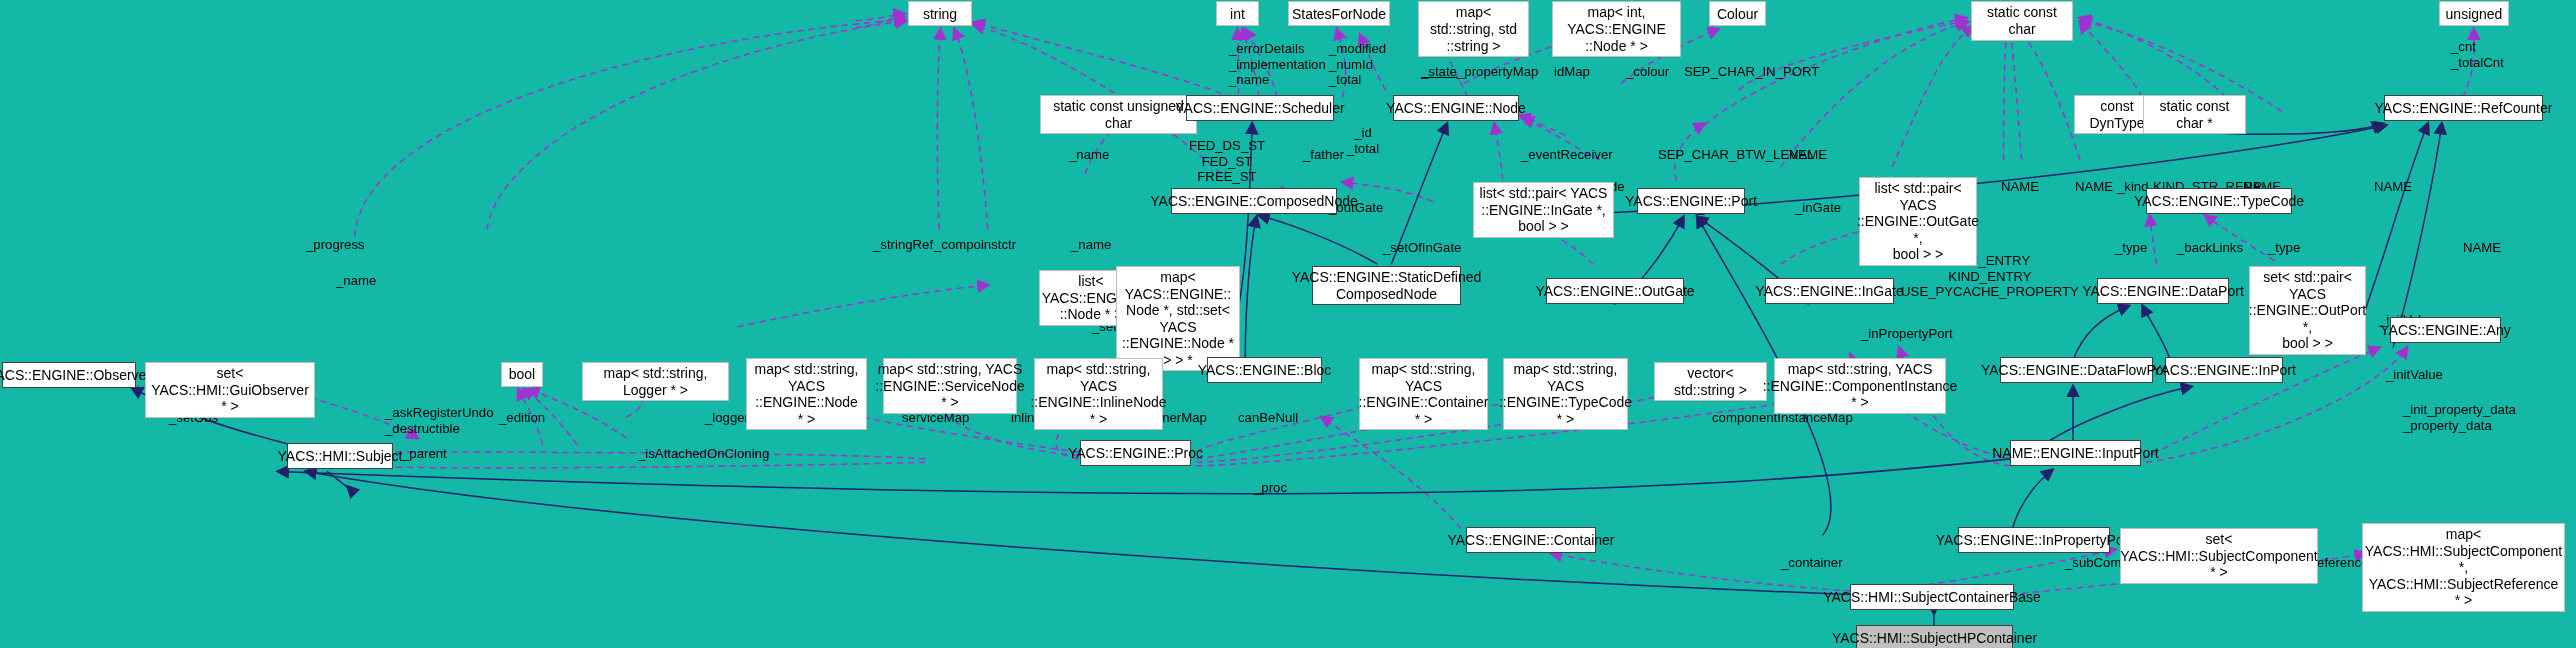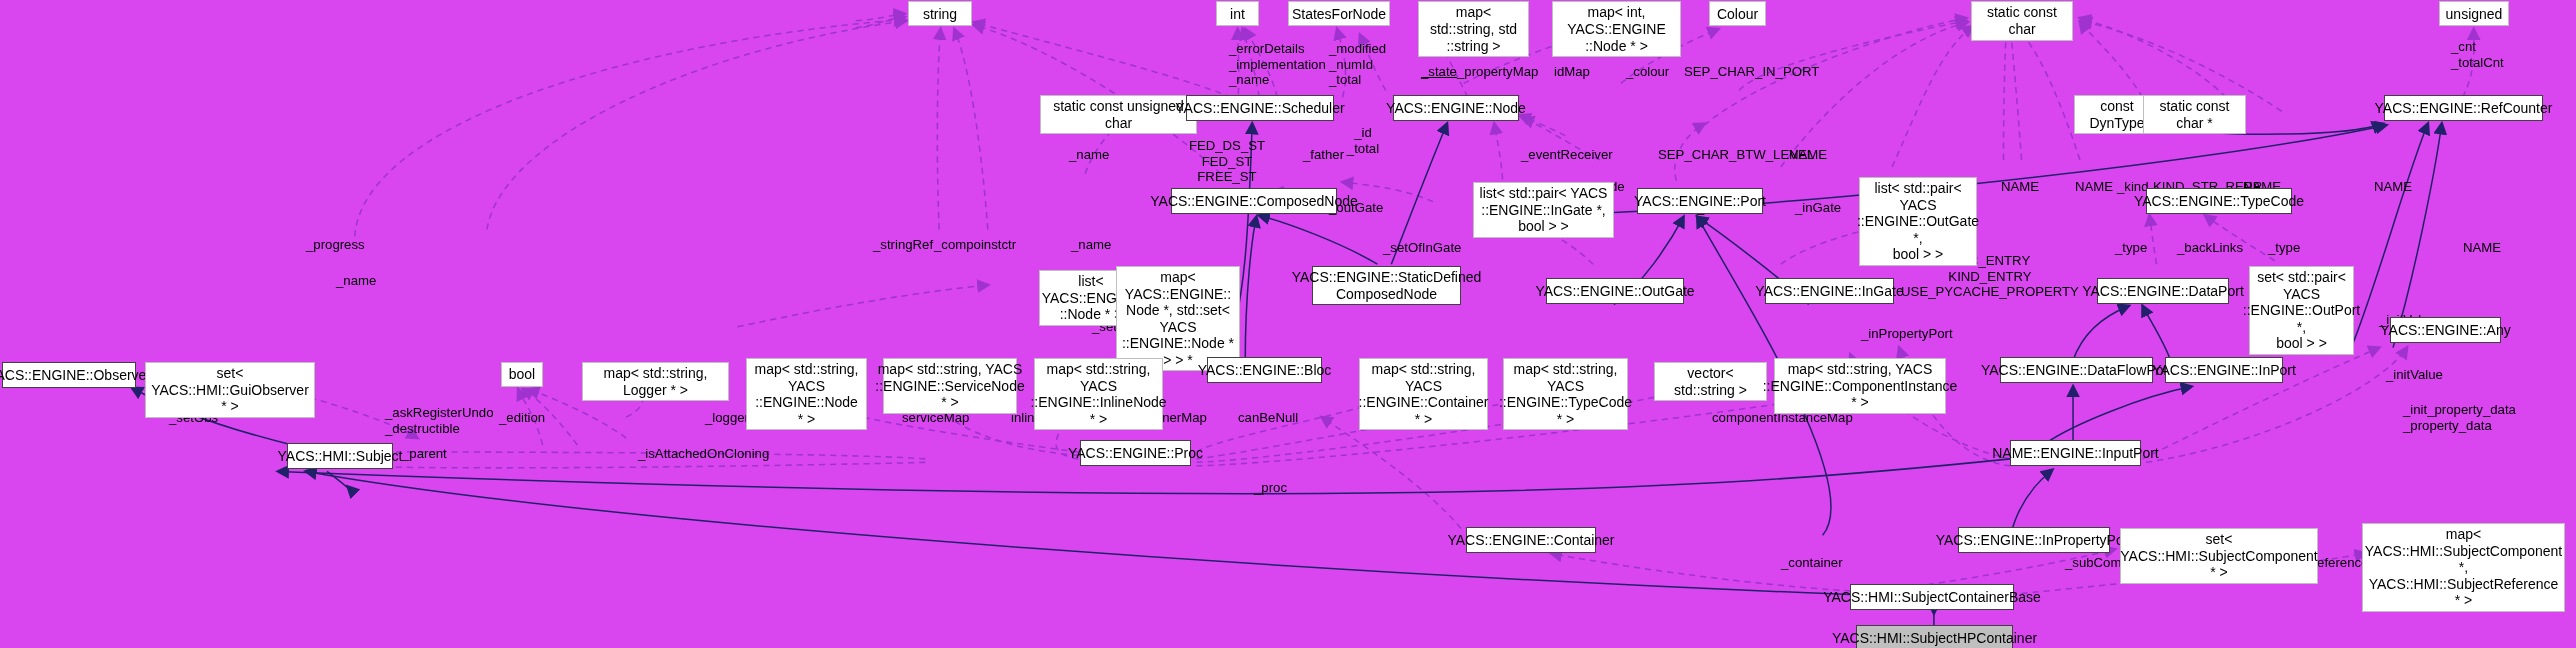--- a/index.html
+++ b/index.html
@@ -4,21 +4,21 @@
 <style>
   html, body {
     margin: 0;
     padding: 0;
     background: #ffffff;
   }
   #canvas {
     position: relative;
     width: 2576px;
     height: 648px;
-    background: #d946ef;
+    background: #14b8a6;
     font-family: "Liberation Sans", sans-serif;
     overflow: hidden;
   }
   #edges {
     position: absolute;
     left: 0;
     top: 0;
     width: 2576px;
     height: 648px;
     pointer-events: none;
@@ -181,36 +181,36 @@
       <div class="node plain" style="left: 2439px; top: 1.4px; width: 70px; min-height: 25px;">unsigned</div>
       <div class="node plain" style="left: 1040px; top: 95px; width: 157px; min-height: 25px;">static const unsigned char</div>
       <div class="node cls" style="left: 1186px; top: 95px; width: 148px; min-height: 26.4px;">YACS::ENGINE::Scheduler</div>
       <div class="node cls" style="left: 1393px; top: 95px; width: 126px; min-height: 26.4px;">YACS::ENGINE::Node</div>
       <div class="node plain" style="left: 2074px; top: 95px; width: 86px; min-height: 25px;">const DynType</div>
       <div class="node plain" style="left: 2143px; top: 95px; width: 103px; min-height: 25px;">static const char *</div>
       <div class="node cls" style="left: 2384px; top: 95px; width: 159px; min-height: 26.4px;">YACS::ENGINE::RefCounter</div>
       <div class="node cls" style="left: 1171px; top: 188px; width: 166px; min-height: 26.4px;">YACS::ENGINE::ComposedNode</div>
       <div class="node plain" style="left: 1473px; top: 182px; width: 141px; min-height: 36px;">list&lt; std::pair&lt; YACS
 ::ENGINE::InGate *, bool &gt; &gt;</div>
-      <div class="node cls" style="left: 1637px; top: 188px; width: 126px; min-height: 26.4px;">YACS::ENGINE::Port</div>
+      <div class="node cls" style="left: 1637px; top: 188px; width: 108px; min-height: 26.4px;">YACS::ENGINE::Port</div>
       <div class="node plain" style="left: 1859px; top: 177px; width: 118px; min-height: 47px;">list&lt; std::pair&lt; YACS
 ::ENGINE::OutGate *,
 bool &gt; &gt;</div>
       <div class="node cls" style="left: 2146px; top: 188px; width: 146px; min-height: 26.4px;">YACS::ENGINE::TypeCode</div>
       <div class="node plain" style="left: 1039px; top: 270px; width: 104px; min-height: 36px;">list&lt; YACS::ENGINE
 ::Node * &gt;</div>
       <div class="node plain" style="left: 1116px; top: 266px; width: 124px; min-height: 47px;">map&lt; YACS::ENGINE::
 Node *, std::set&lt; YACS
 ::ENGINE::Node * &gt; &gt; *</div>
       <div class="node cls" style="left: 1312px; top: 266px; width: 149px; min-height: 36px;">YACS::ENGINE::StaticDefined
 ComposedNode</div>
       <div class="node cls" style="left: 1546px; top: 278px; width: 138px; min-height: 26.4px;">YACS::ENGINE::OutGate</div>
       <div class="node cls" style="left: 1765px; top: 278px; width: 129px; min-height: 26.4px;">YACS::ENGINE::InGate</div>
       <div class="node cls" style="left: 2097px; top: 278px; width: 132px; min-height: 26.4px;">YACS::ENGINE::DataPort</div>
-      <div class="node plain" style="left: 2249px; top: 266px; width: 105px; min-height: 47px;">set&lt; std::pair&lt; YACS
+      <div class="node plain" style="left: 2249px; top: 266px; width: 117px; min-height: 47px;">set&lt; std::pair&lt; YACS
 ::ENGINE::OutPort *,
 bool &gt; &gt;</div>
       <div class="node cls" style="left: 2390px; top: 317px; width: 111px; min-height: 26.4px;">YACS::ENGINE::Any</div>
       <div class="node cls" style="left: 2.1px; top: 362px; width: 134px; min-height: 26.4px;">YACS::ENGINE::Observer</div>
       <div class="node plain" style="left: 145px; top: 362px; width: 170px; min-height: 25px;">set&lt; YACS::HMI::GuiObserver * &gt;</div>
       <div class="node plain" style="left: 501px; top: 362px; width: 42px; min-height: 25px;">bool</div>
       <div class="node plain" style="left: 582px; top: 362px; width: 147px; min-height: 25px;">map&lt; std::string, Logger * &gt;</div>
       <div class="node plain" style="left: 746px; top: 358px; width: 121px; min-height: 36px;">map&lt; std::string, YACS
 ::ENGINE::Node * &gt;</div>
       <div class="node plain" style="left: 883px; top: 358px; width: 134px; min-height: 36px;">map&lt; std::string, YACS

